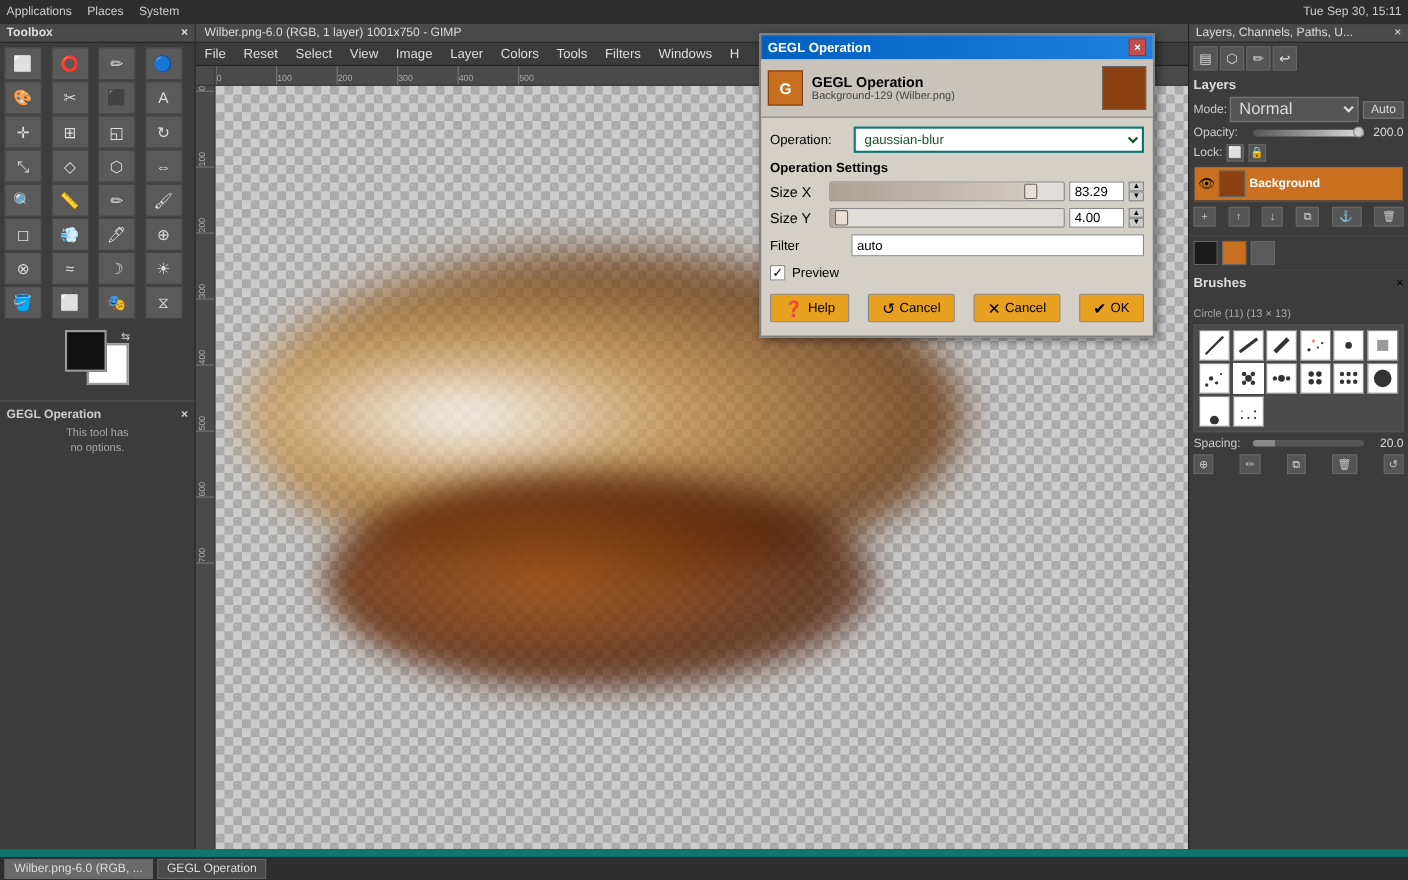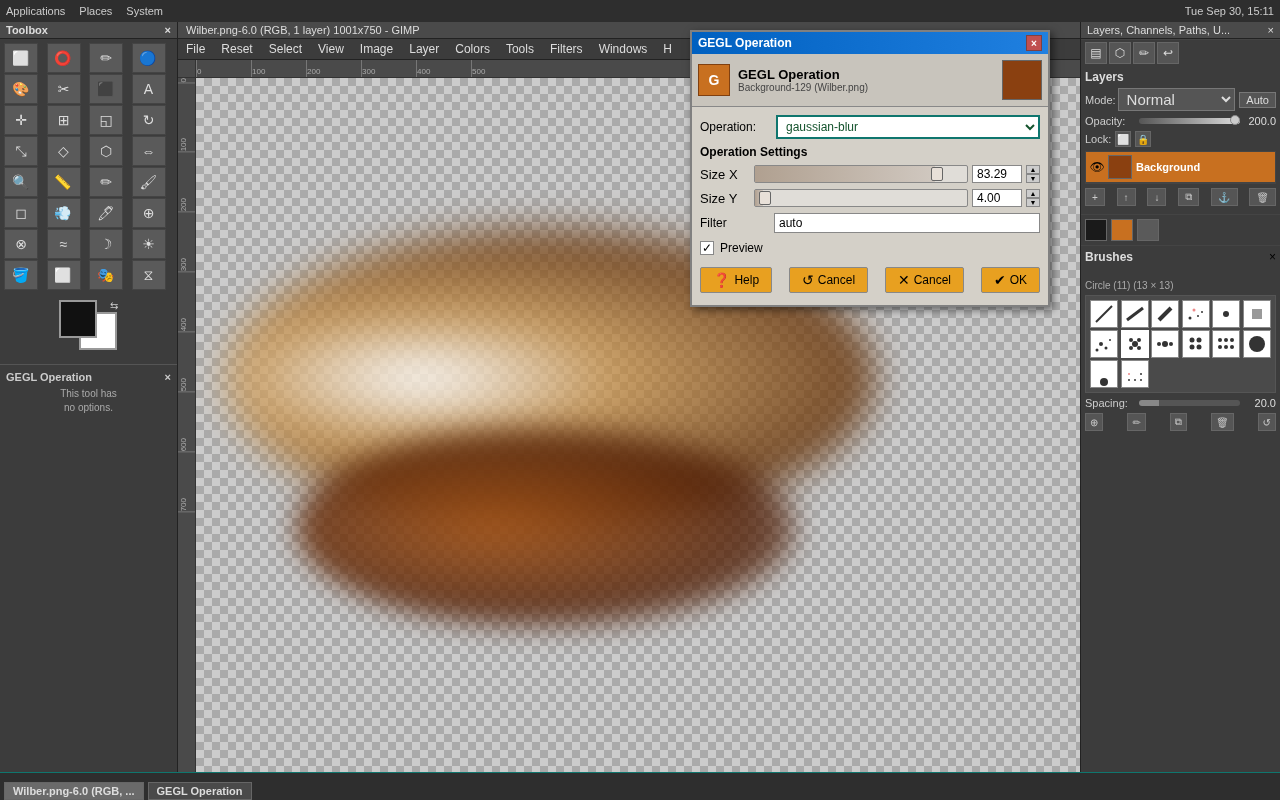--- a/index.html
+++ b/index.html
@@ -139,21 +139,21 @@
     .preview-label { color: #000; font-size: 12px; }
     .dialog-buttons { display: flex; justify-content: space-between; padding: 4px 0; }
     .dialog-btn { display: flex; align-items: center; gap: 4px; padding: 4px 12px; font-size: 12px; border: 1px solid #888; cursor: pointer; border-radius: 2px; }
     .btn-help { background: #e8a020; color: #000; }
     .btn-reset { background: #e8a020; color: #000; }
     .btn-cancel { background: #e8a020; color: #000; }
     .btn-ok { background: #e8a020; color: #000; }
     .btn-icon { font-size: 14px; }
 
     
-    #taskbar { position: absolute; bottom: 0; left: 0; right: 0; height: 28px; background: #2e2e2e; display: flex; align-items: flex-end; padding: 0 4px; gap: 4px; border-top: 1px solid #0f766e; font-weight: bold; }
+    #taskbar { position: absolute; bottom: 0; left: 0; right: 0; height: 28px; background: #2e2e2e; display: flex; align-items: center; padding: 0 4px; gap: 4px; border-top: 7px solid #0f766e; }
     .taskbar-item { background: #4a4a4a; color: #ddd; border: 1px solid #666; padding: 2px 8px; font-size: 11px; cursor: pointer; display: flex; align-items: center; gap: 4px; }
     .taskbar-item.active { background: #6a6a6a; }
   </style>
 </head>
 <body>
 
 <div id="topbar">
   <div class="left">
     <span>Applications</span>
     <span>Places</span>

